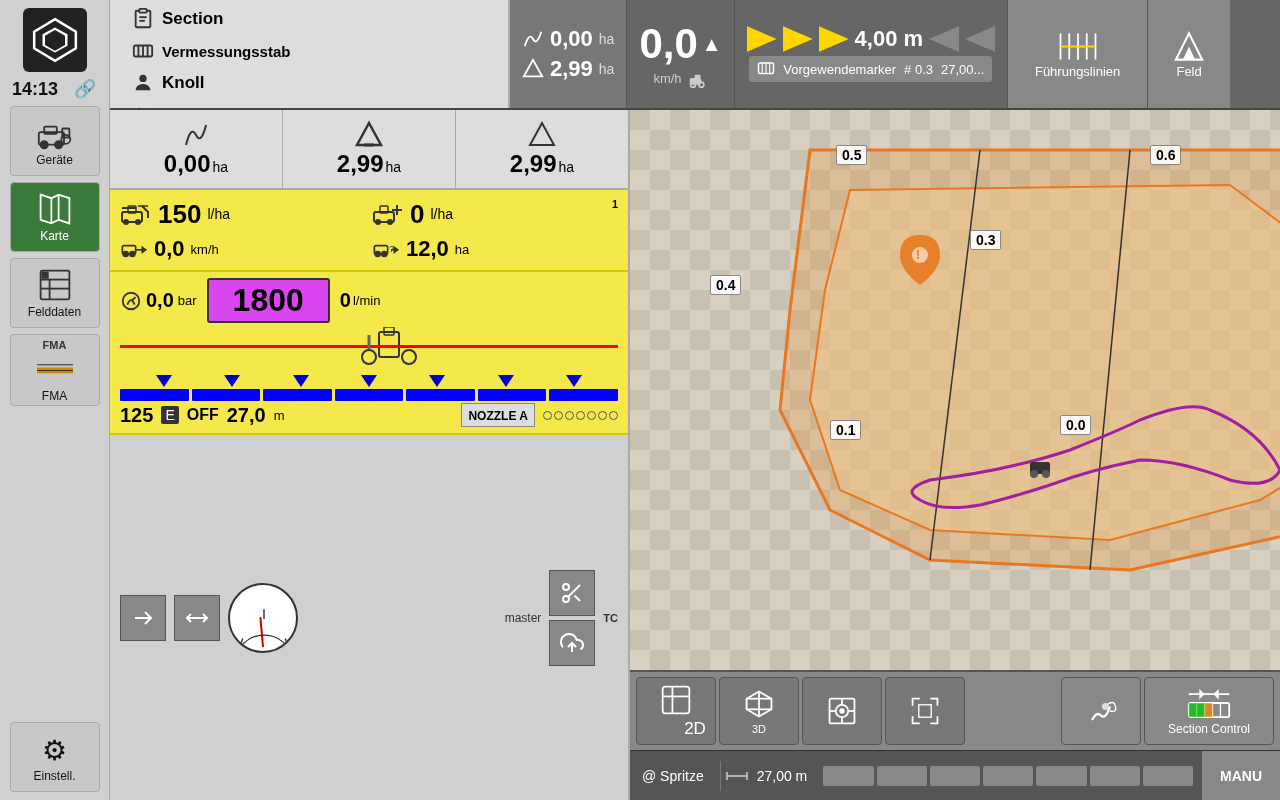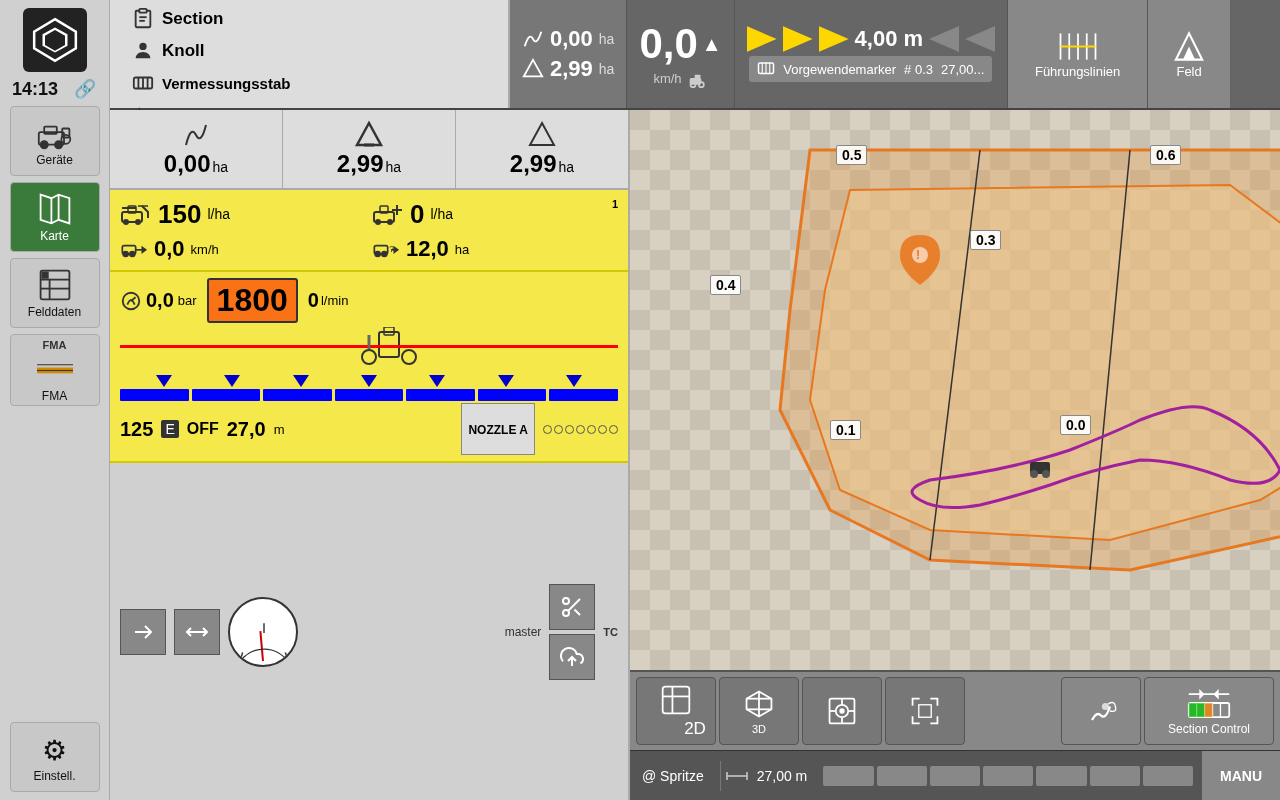--- a/index.html
+++ b/index.html
@@ -102,34 +102,34 @@
         <div class="info-row">
           <svg viewBox="0 0 24 24" width="20" height="20" fill="none" stroke="#333" stroke-width="2">
             <rect x="4" y="3" width="16" height="18" rx="1"></rect>
             <rect x="8" y="1" width="8" height="4" rx="1" fill="#ddd" stroke="#333"></rect>
             <line x1="8" y1="10" x2="16" y2="10"></line>
             <line x1="8" y1="14" x2="14" y2="14"></line>
           </svg>
           <span style="font-size:17px;font-weight:bold;">Section</span>
         </div>
         <div class="info-row">
-          <svg viewBox="0 0 24 24" width="20" height="20" fill="#333">
-            <circle cx="12" cy="7" r="4"></circle>
-            <path d="M4 20c0-4 3.6-7 8-7s8 3 8 7"></path>
-          </svg>
-          <span style="font-size:17px;font-weight:bold;">Knoll</span>
-        </div>
-        <div class="info-row">
           <svg viewBox="0 0 24 24" width="20" height="20" fill="none" stroke="#333" stroke-width="2">
             <rect x="2" y="6" width="20" height="12" rx="2"></rect>
             <line x1="7" y1="6" x2="7" y2="18"></line>
             <line x1="12" y1="6" x2="12" y2="18"></line>
             <line x1="17" y1="6" x2="17" y2="18"></line>
           </svg>
           <span style="font-size:15px;font-weight:bold;">Vermessungsstab</span>
+        </div>
+        <div class="info-row">
+          <svg viewBox="0 0 24 24" width="20" height="20" fill="#333">
+            <circle cx="12" cy="7" r="4"></circle>
+            <path d="M4 20c0-4 3.6-7 8-7s8 3 8 7"></path>
+          </svg>
+          <span style="font-size:17px;font-weight:bold;">Knoll</span>
         </div>
         <div class="info-row">
           <svg viewBox="0 0 24 24" width="20" height="20" fill="none" stroke="#333" stroke-width="2">
             <path d="M3 18 L8 6 L12 14 L16 8 L21 18"></path>
             <line x1="3" y1="18" x2="21" y2="18"></line>
           </svg>
           <span style="font-size:15px;font-weight:bold;">Grübbeln 2024</span>
         </div>
       </div>
 
@@ -311,21 +311,21 @@
           <div style="display:flex; align-items:center; gap:10px; margin-bottom:4px;">
             <div style="display:flex;align-items:center;gap:4px;">
               <svg viewBox="0 0 24 24" width="22" height="22" fill="none" stroke="#333" stroke-width="2">
                 <circle cx="12" cy="12" r="9" fill="none"></circle>
                 <path d="M8 16 Q12 6 16 16"></path>
                 <line x1="12" y1="12" x2="17" y2="8"></line>
               </svg>
               <span style="font-size:20px;font-weight:bold;">0,0</span>
               <span style="font-size:13px;">bar</span>
             </div>
-            <div style="font-size:32px;font-weight:bold;background:#f97316;border:2px solid #333;padding:2px 8px;border-radius:3px;">1800</div>
+            <div style="font-size:32px;font-weight:bold;background:#d946ef;border:2px solid #333;padding:2px 24px;border-radius:3px;">1800</div>
             <div style="display:flex;align-items:center;gap:2px;">
               <span style="font-size:20px;font-weight:bold;">0</span>
               <span style="font-size:13px;">l/min</span>
             </div>
           </div>
 
           <div style="position:relative; height:60px; margin:2px 0;">
 
             <div style="position:absolute;left:50%;top:0;transform:translateX(-50%);width:40px;height:40px;">
               <svg viewBox="0 0 80 40" width="80" height="40">
@@ -360,21 +360,21 @@
             <div style="flex:1;height:12px;background:#00f;border-radius:1px;"></div>
             <div style="flex:1;height:12px;background:#00f;border-radius:1px;"></div>
           </div>
 
           <div style="display:flex; align-items:center; gap:8px; margin-top:2px;">
             <span style="font-size:20px;font-weight:bold;">125</span>
             <span style="background:#333;color:#fff;padding:1px 4px;font-size:14px;border-radius:2px;">E</span>
             <span style="font-size:16px;font-weight:bold;">OFF</span>
             <span style="font-size:20px;font-weight:bold;">27,0</span>
             <span style="font-size:13px;">m</span>
-            <div style="margin-left:auto;border:1px solid #888;background:#ddd;padding:16px 6px;">
+            <div style="margin-left:auto;border:1px solid #888;background:#ddd;padding:2px 6px;">
               <span style="font-size:12px;font-weight:bold;">NOZZLE A</span>
             </div>
             <div style="display:flex;gap:2px;">
               <div style="width:9px;height:9px;border-radius:50%;border:1px solid #555;background:transparent;"></div>
               <div style="width:9px;height:9px;border-radius:50%;border:1px solid #555;background:transparent;"></div>
               <div style="width:9px;height:9px;border-radius:50%;border:1px solid #555;background:transparent;"></div>
               <div style="width:9px;height:9px;border-radius:50%;border:1px solid #555;background:transparent;"></div>
               <div style="width:9px;height:9px;border-radius:50%;border:1px solid #555;background:transparent;"></div>
               <div style="width:9px;height:9px;border-radius:50%;border:1px solid #555;background:transparent;"></div>
               <div style="width:9px;height:9px;border-radius:50%;border:1px solid #555;background:transparent;"></div>

